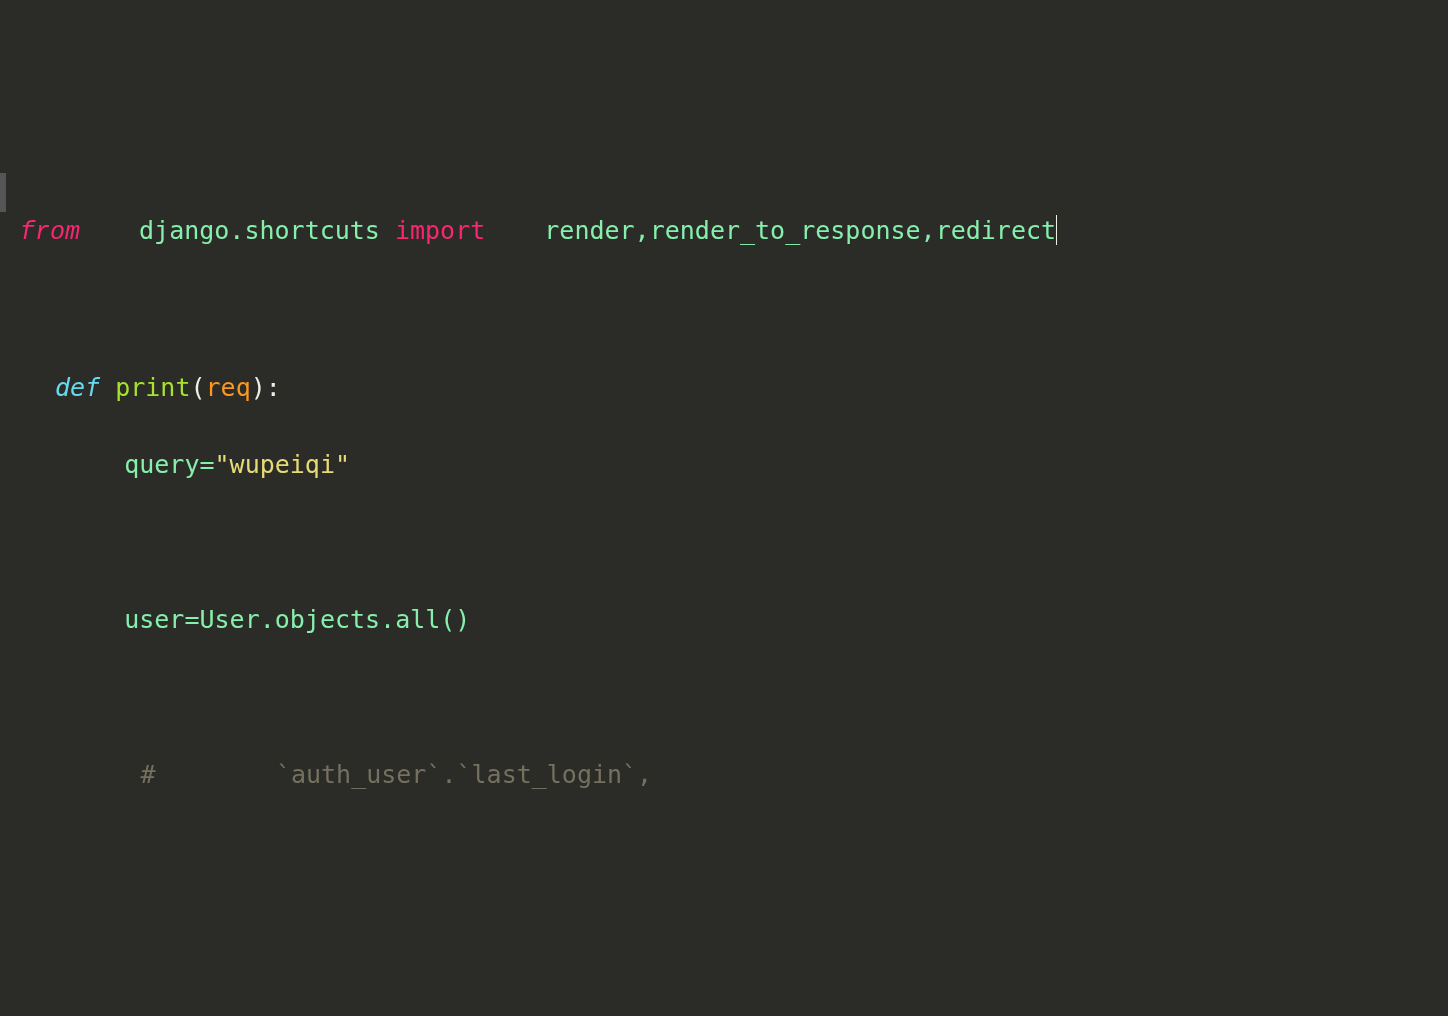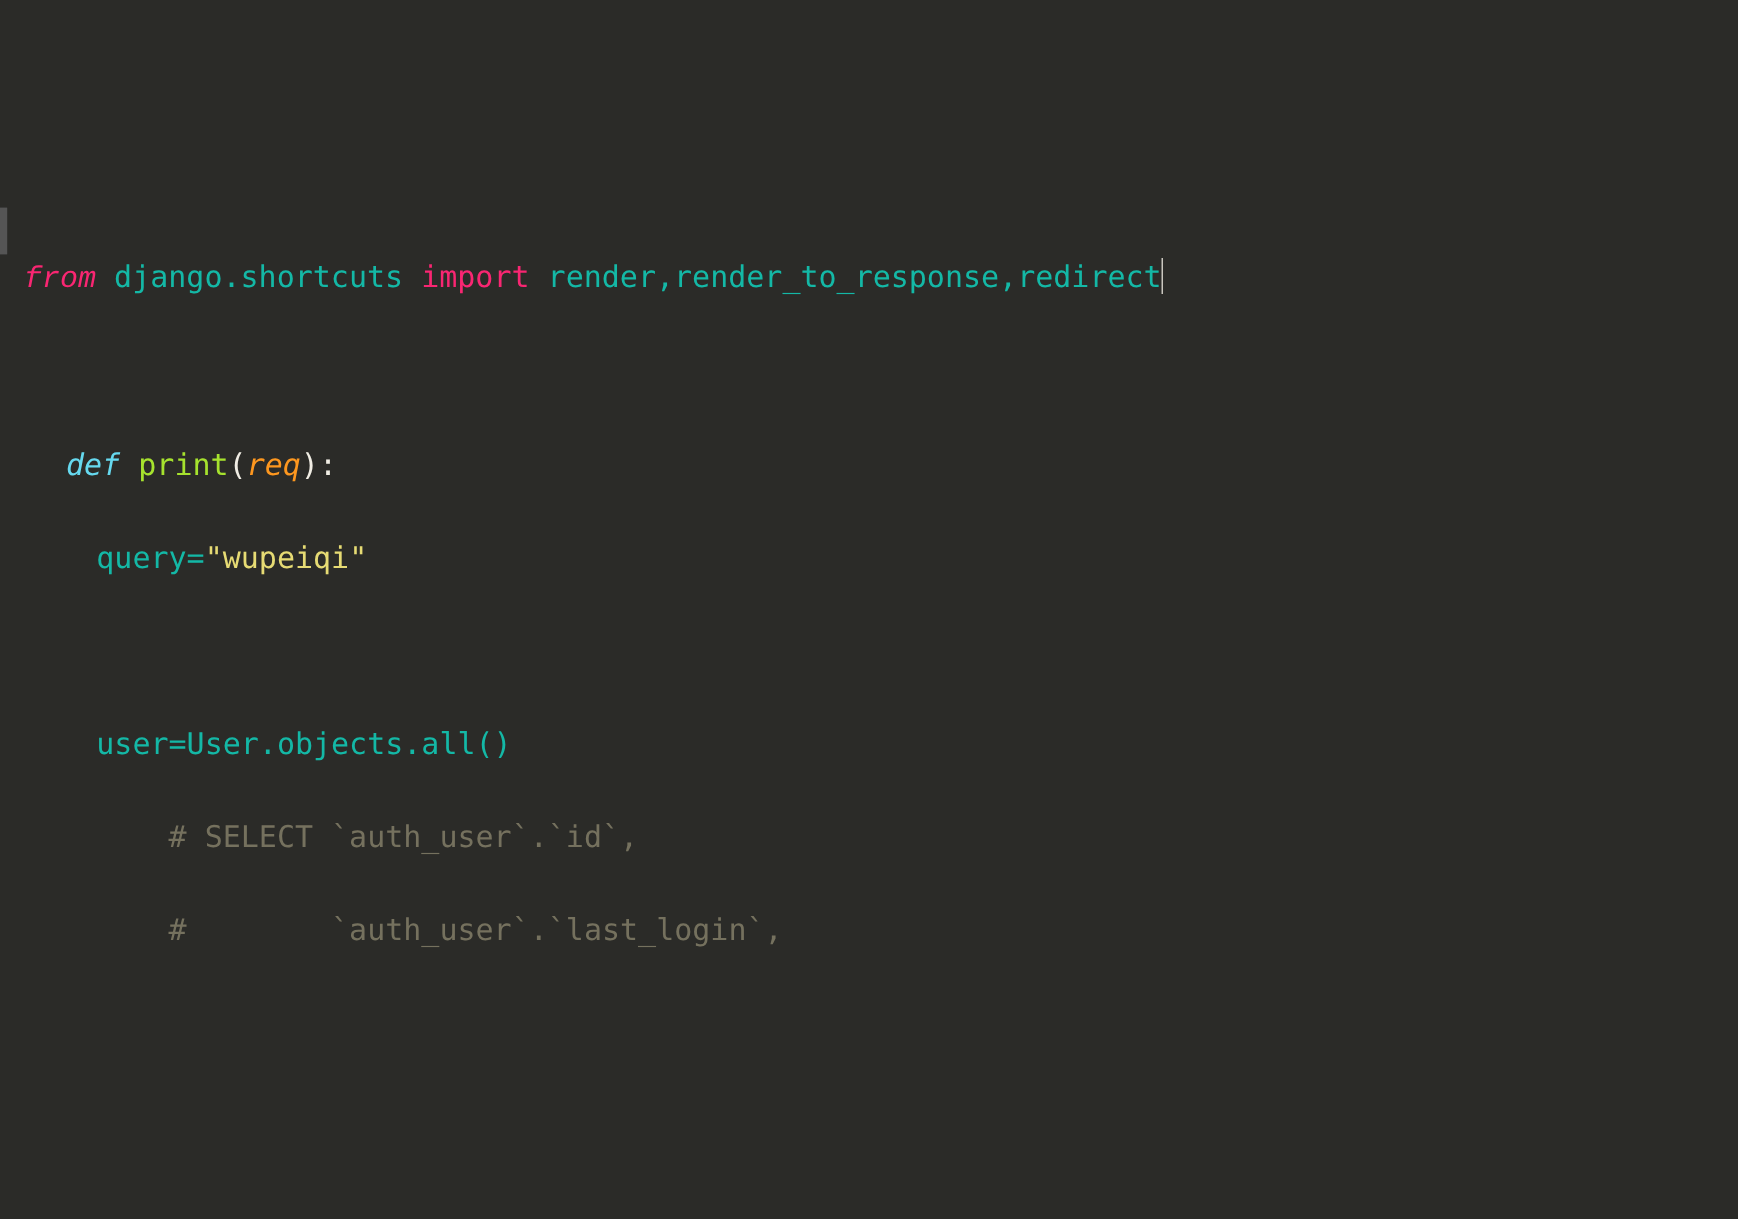--- a/index.html
+++ b/index.html
@@ -19,25 +19,25 @@
     overflow: hidden;
     white-space: pre;
   }
   .code-container {
     position: relative;
   }
   .kw-from { color: #f92672; font-style: italic; font-family: Liberation Mono, monospace; }
   .kw-import { color: #f92672; }
   .kw-def { color: #66d9ef; font-style: italic; margin-left: 35px; }
   .fn-name { color: #a6e22e; }
-  .param { color: #fd971f; font-style: italic; }
+  .param { color: #fd971f; }
   .string { color: #e6db74; }
   .call { color: #f92672; }
   .comment { color: #75715e; }
-  .text { color: #14b8a6; }
+  .text { color: #86efac; margin-left: 44px; }
   .punct { color: #f0ede4; }
   .cursor {
     display: inline-block;
     width: 1px;
     height: 1.2em;
     background: #f0ede4;
     vertical-align: text-bottom;
   }
   .line-highlight {
     position: absolute;
@@ -53,21 +53,21 @@
 
 
 
 <div class="code-container">
 <div><span class="line-highlight"></span><span class="kw-from">from</span><span class="text"> django.shortcuts </span><span class="kw-import">import</span><span class="text"> render,render_to_response,redirect</span><span class="cursor"></span></div>
 <div><span></span> </div>
 <div><span class="kw-def">def</span><span> </span><span class="fn-name">print</span><span class="punct">(</span><span class="param">req</span><span class="punct">):</span></div>
 <div><span>    </span><span class="text">query=</span><span class="string">"wupeiqi"</span></div>
 <div><span></span> </div>
 <div><span>    </span><span class="text">user=User.objects.all()</span></div>
-<div><span>        </span><span class="comment"># SELECT `auth_user`.`id`,</span></div>
+<div><span>        </span></div>
 <div><span>        </span><span class="comment">#        `auth_user`.`last_login`,</span></div>
 
 
 
 
 
 
 
 
 

